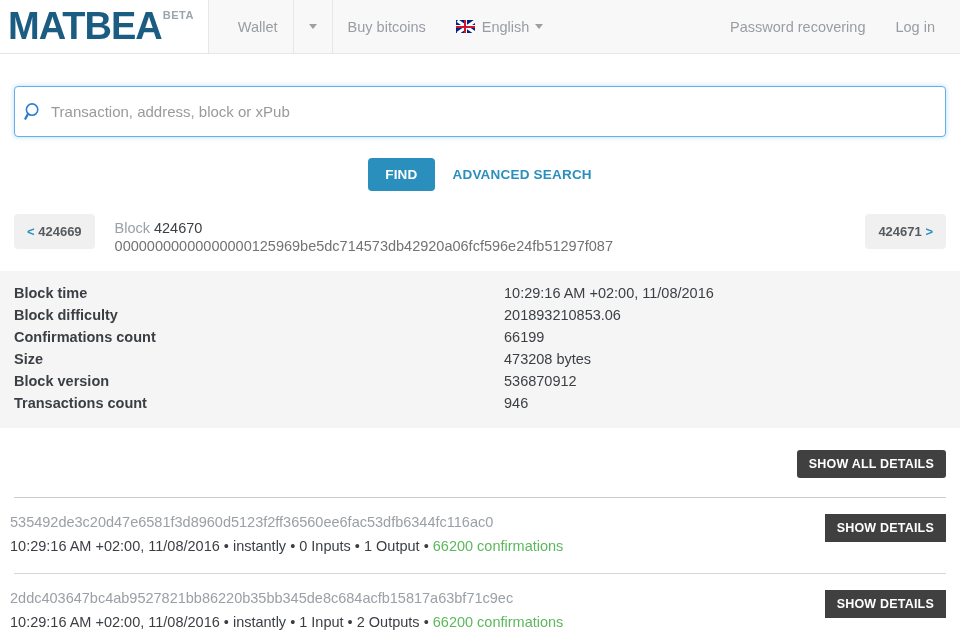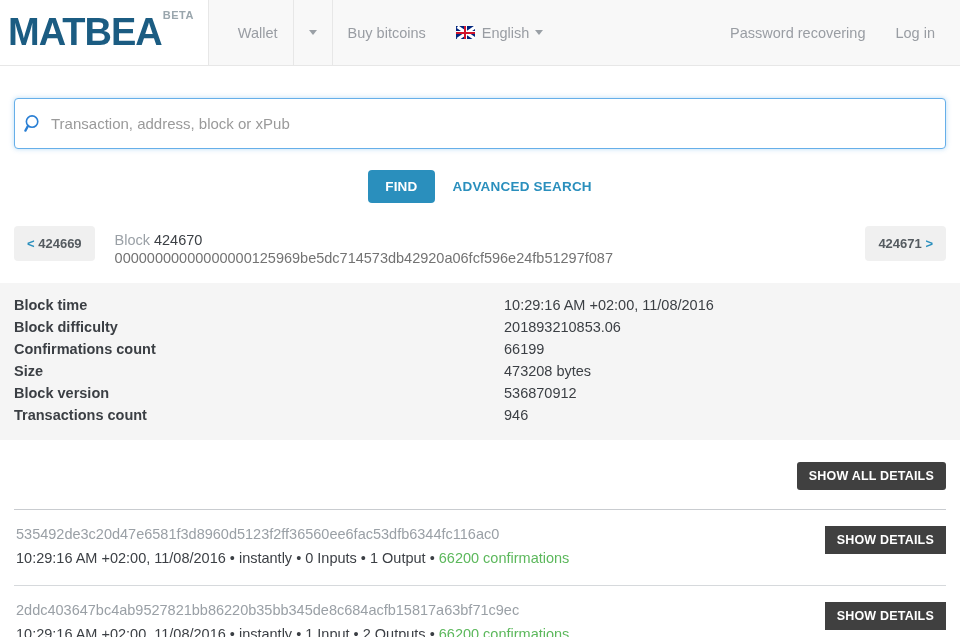--- a/index.html
+++ b/index.html
@@ -8,21 +8,21 @@
     width: 960px; height: 637px;
     background: #ffffff;
     font-family: "Liberation Sans", sans-serif;
     font-size: 14px;
     color: #333333;
     overflow: hidden;
   }
 
   
   .navbar {
-    height: 66px;
+    height: 54px;
     background: #f8f8f8;
     border-bottom: 1px solid #e7e7e7;
     display: flex;
     align-items: stretch;
     position: relative;
   }
   .brand {
     display: flex;
     align-items: center;
     padding: 0 14px 0 8px;
@@ -233,21 +233,21 @@
   .btn-rounded { border-radius: 3px; }
 
   .hr {
     border: none;
     border-top: 1px solid #c9ccd0;
     margin: 19px 14px 0 14px;
   }
 
   
   .tx-row {
-    padding: 15px 14px 0 16px;
+    padding: 15px 14px 0 10px;
     display: flex;
     align-items: flex-start;
   }
   .tx-main { flex: 1; min-width: 0; }
   .tx-hash {
     color: #9aa0a6;
     font-size: 14.5px;
     word-break: break-all;
     cursor: pointer;
     display: block;

